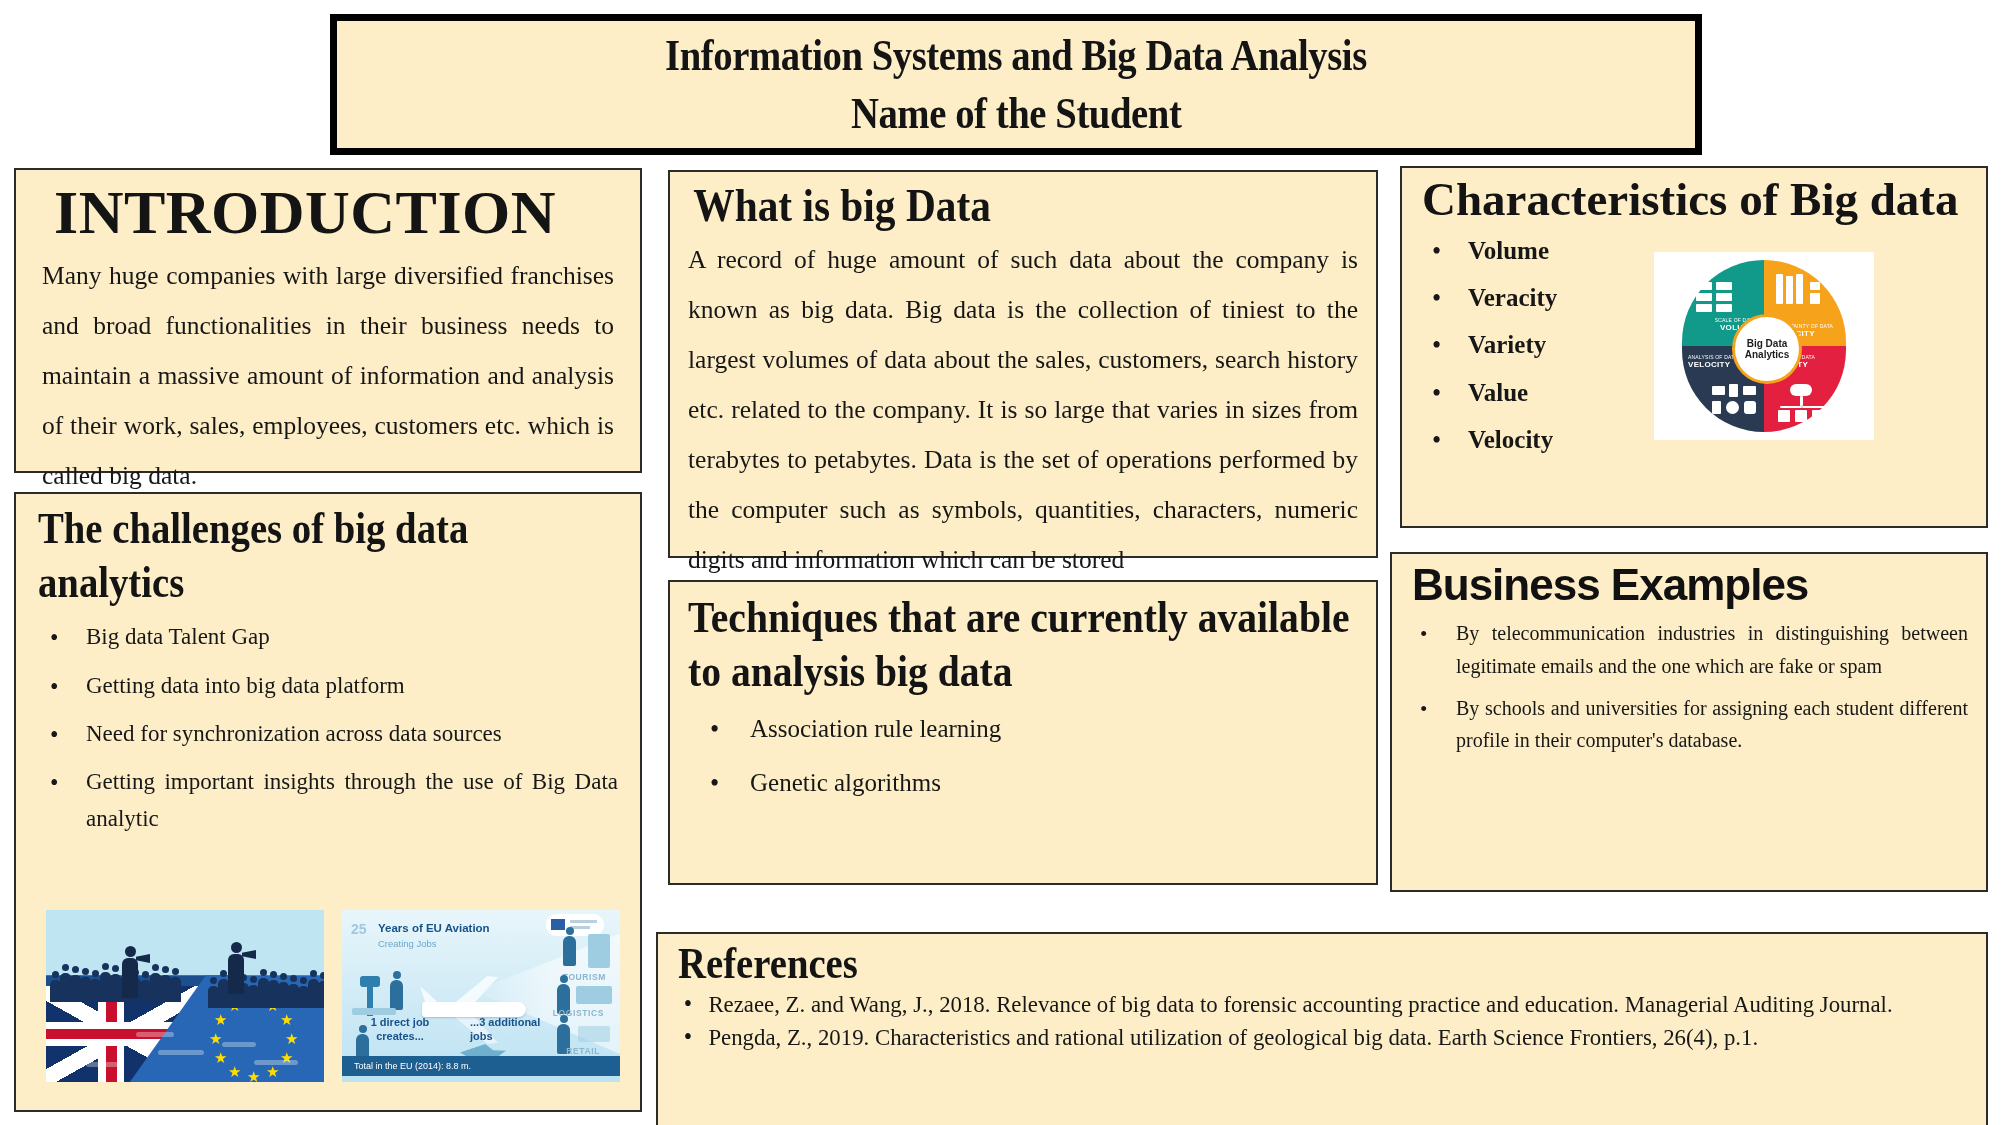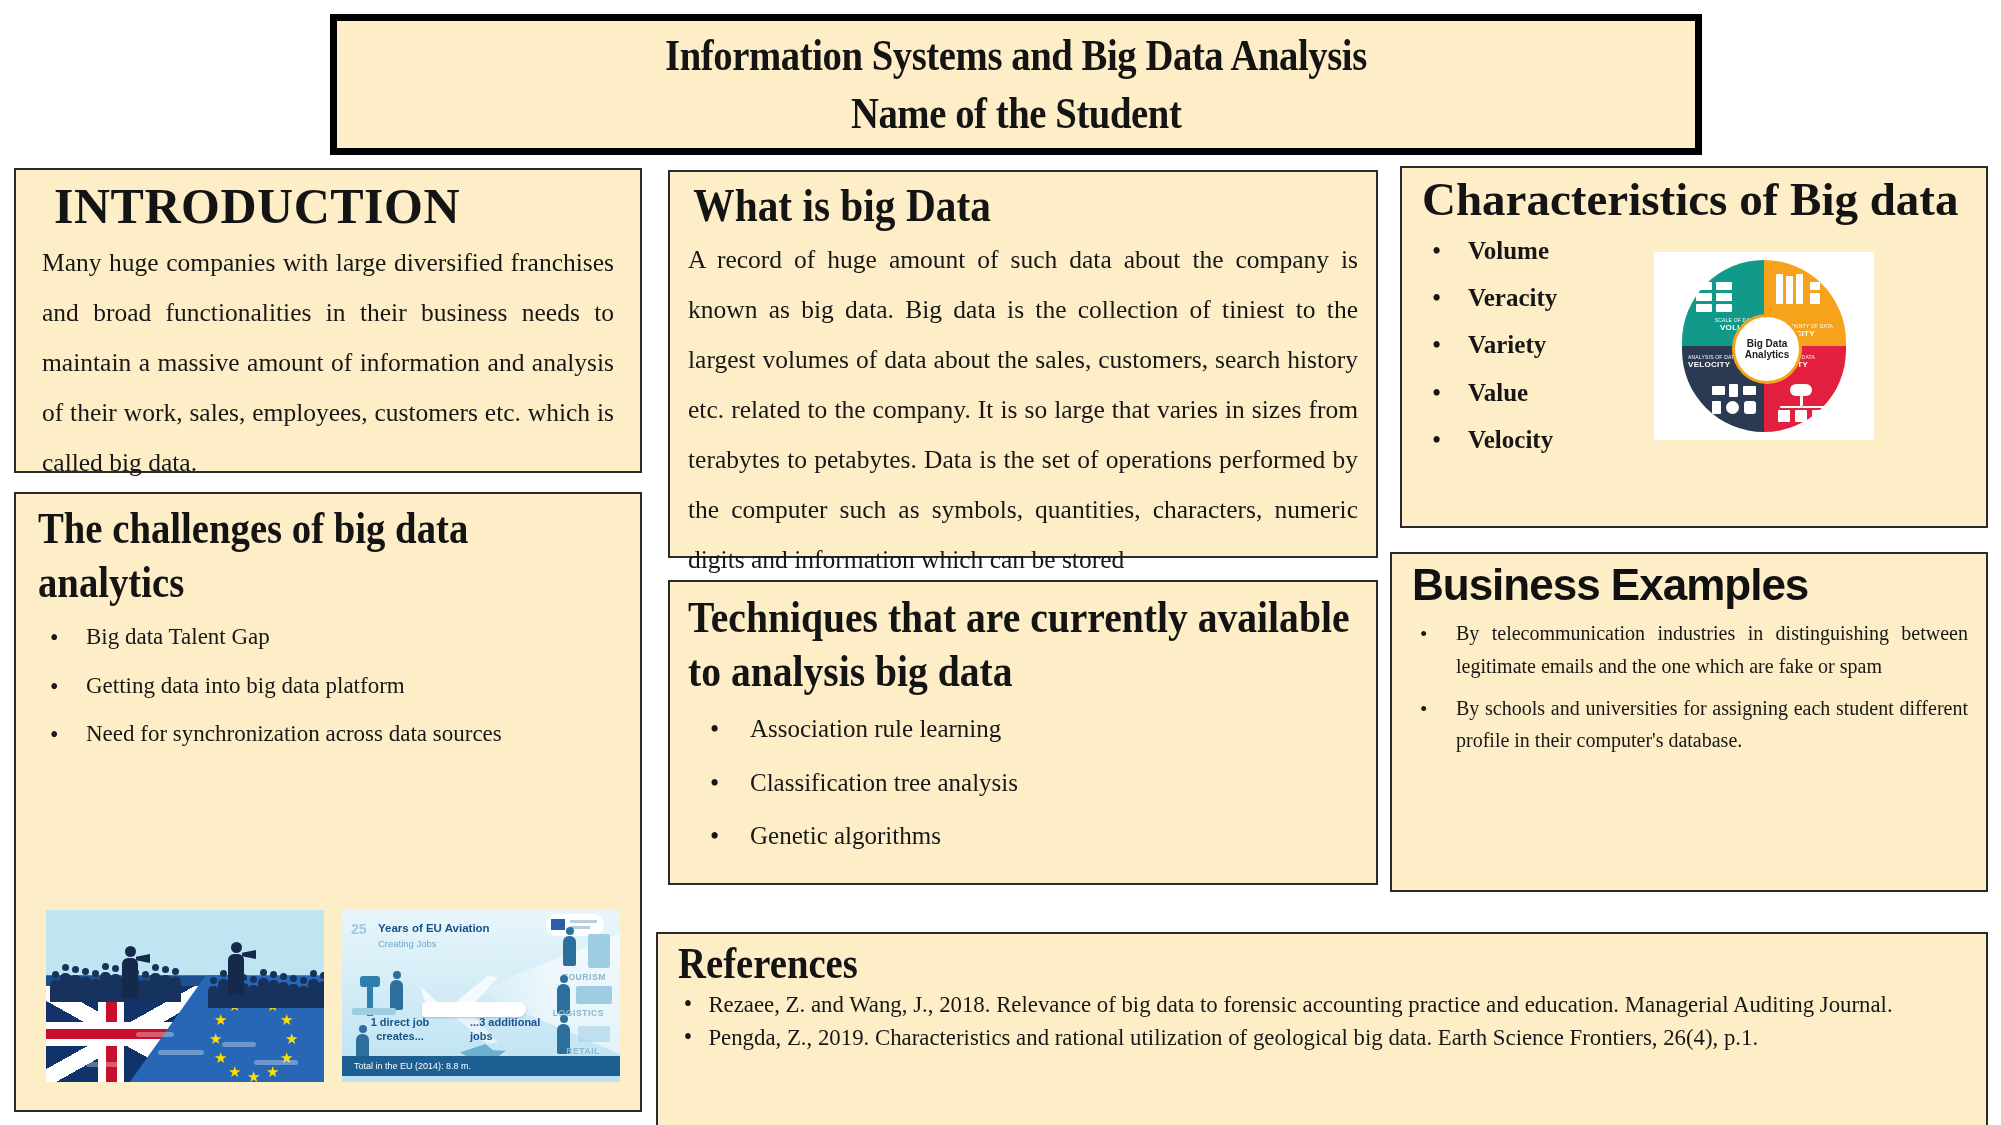--- a/index.html
+++ b/index.html
@@ -98,21 +98,21 @@
 
   
   #panel-introduction {
     left: 14px;
     top: 168px;
     width: 628px;
     height: 305px;
     padding: 8px 26px 10px 26px;
   }
   #intro-heading {
-    font-size: 50px;
+    font-size: 62px;
     line-height: 1.12;
     padding-left: 12px;
     letter-spacing: 0.5px;
   }
   #intro-paragraph {
     font-size: 25.5px;
     line-height: 1.96;
     margin-top: 4px;
   }
 
@@ -423,20 +423,21 @@
   <h2 class="head-serif" id="intro-heading">INTRODUCTION</h2>
   <p class="body-text" id="intro-paragraph">Many huge companies with large diversified franchises and broad functionalities in their business needs to maintain a massive amount of information and analysis of their work, sales, employees, customers etc. which is called big data.</p>
 </section>
 
 <section class="panel" id="panel-challenges">
   <h2 class="head-cond" id="challenges-heading">The challenges of big data analytics</h2>
   <ul class="bullets" id="challenges-list">
     <li>Big data Talent Gap</li>
     <li>Getting data into big data platform</li>
     <li>Need for synchronization across  data sources</li>
+    <li>Getting important insights through the use of Big Data analytic</li>
   </ul>
 
   <div id="challenges-images">
 
     <div class="img-brexit">
       <div class="brexit-sea"></div>
       <div class="brexit-left-boat"></div>
       <div class="brexit-uk-flag"></div>
       <div class="brexit-uk-cross-v">
           <i></i>
@@ -546,21 +547,20 @@
 
 <section class="panel" id="panel-whatis">
   <h2 class="head-cond" id="whatis-heading">What is big Data</h2>
   <p class="body-text" id="whatis-paragraph">A record of huge amount of such data about the company is known as big data. Big data is the collection of tiniest to the largest volumes of data about the sales, customers, search history etc. related to the company. It is so large that varies in sizes from terabytes to petabytes. Data is the set of operations performed by the computer such as symbols, quantities, characters, numeric digits and information which can be stored</p>
 </section>
 
 <section class="panel" id="panel-techniques">
   <h2 class="head-cond" id="techniques-heading">Techniques that are currently available to analysis big data</h2>
   <ul class="bullets" id="techniques-list">
     <li>Association rule learning</li>
-    <li>Classification tree analysis</li>
     <li>Genetic algorithms</li>
   </ul>
 </section>
 
 <section class="panel" id="panel-characteristics">
   <h2 class="head-serif" id="characteristics-heading">Characteristics of Big data</h2>
   <ul class="bullets" id="characteristics-list">
     <li>Volume</li>
     <li>Veracity</li>
     <li>Variety</li>

